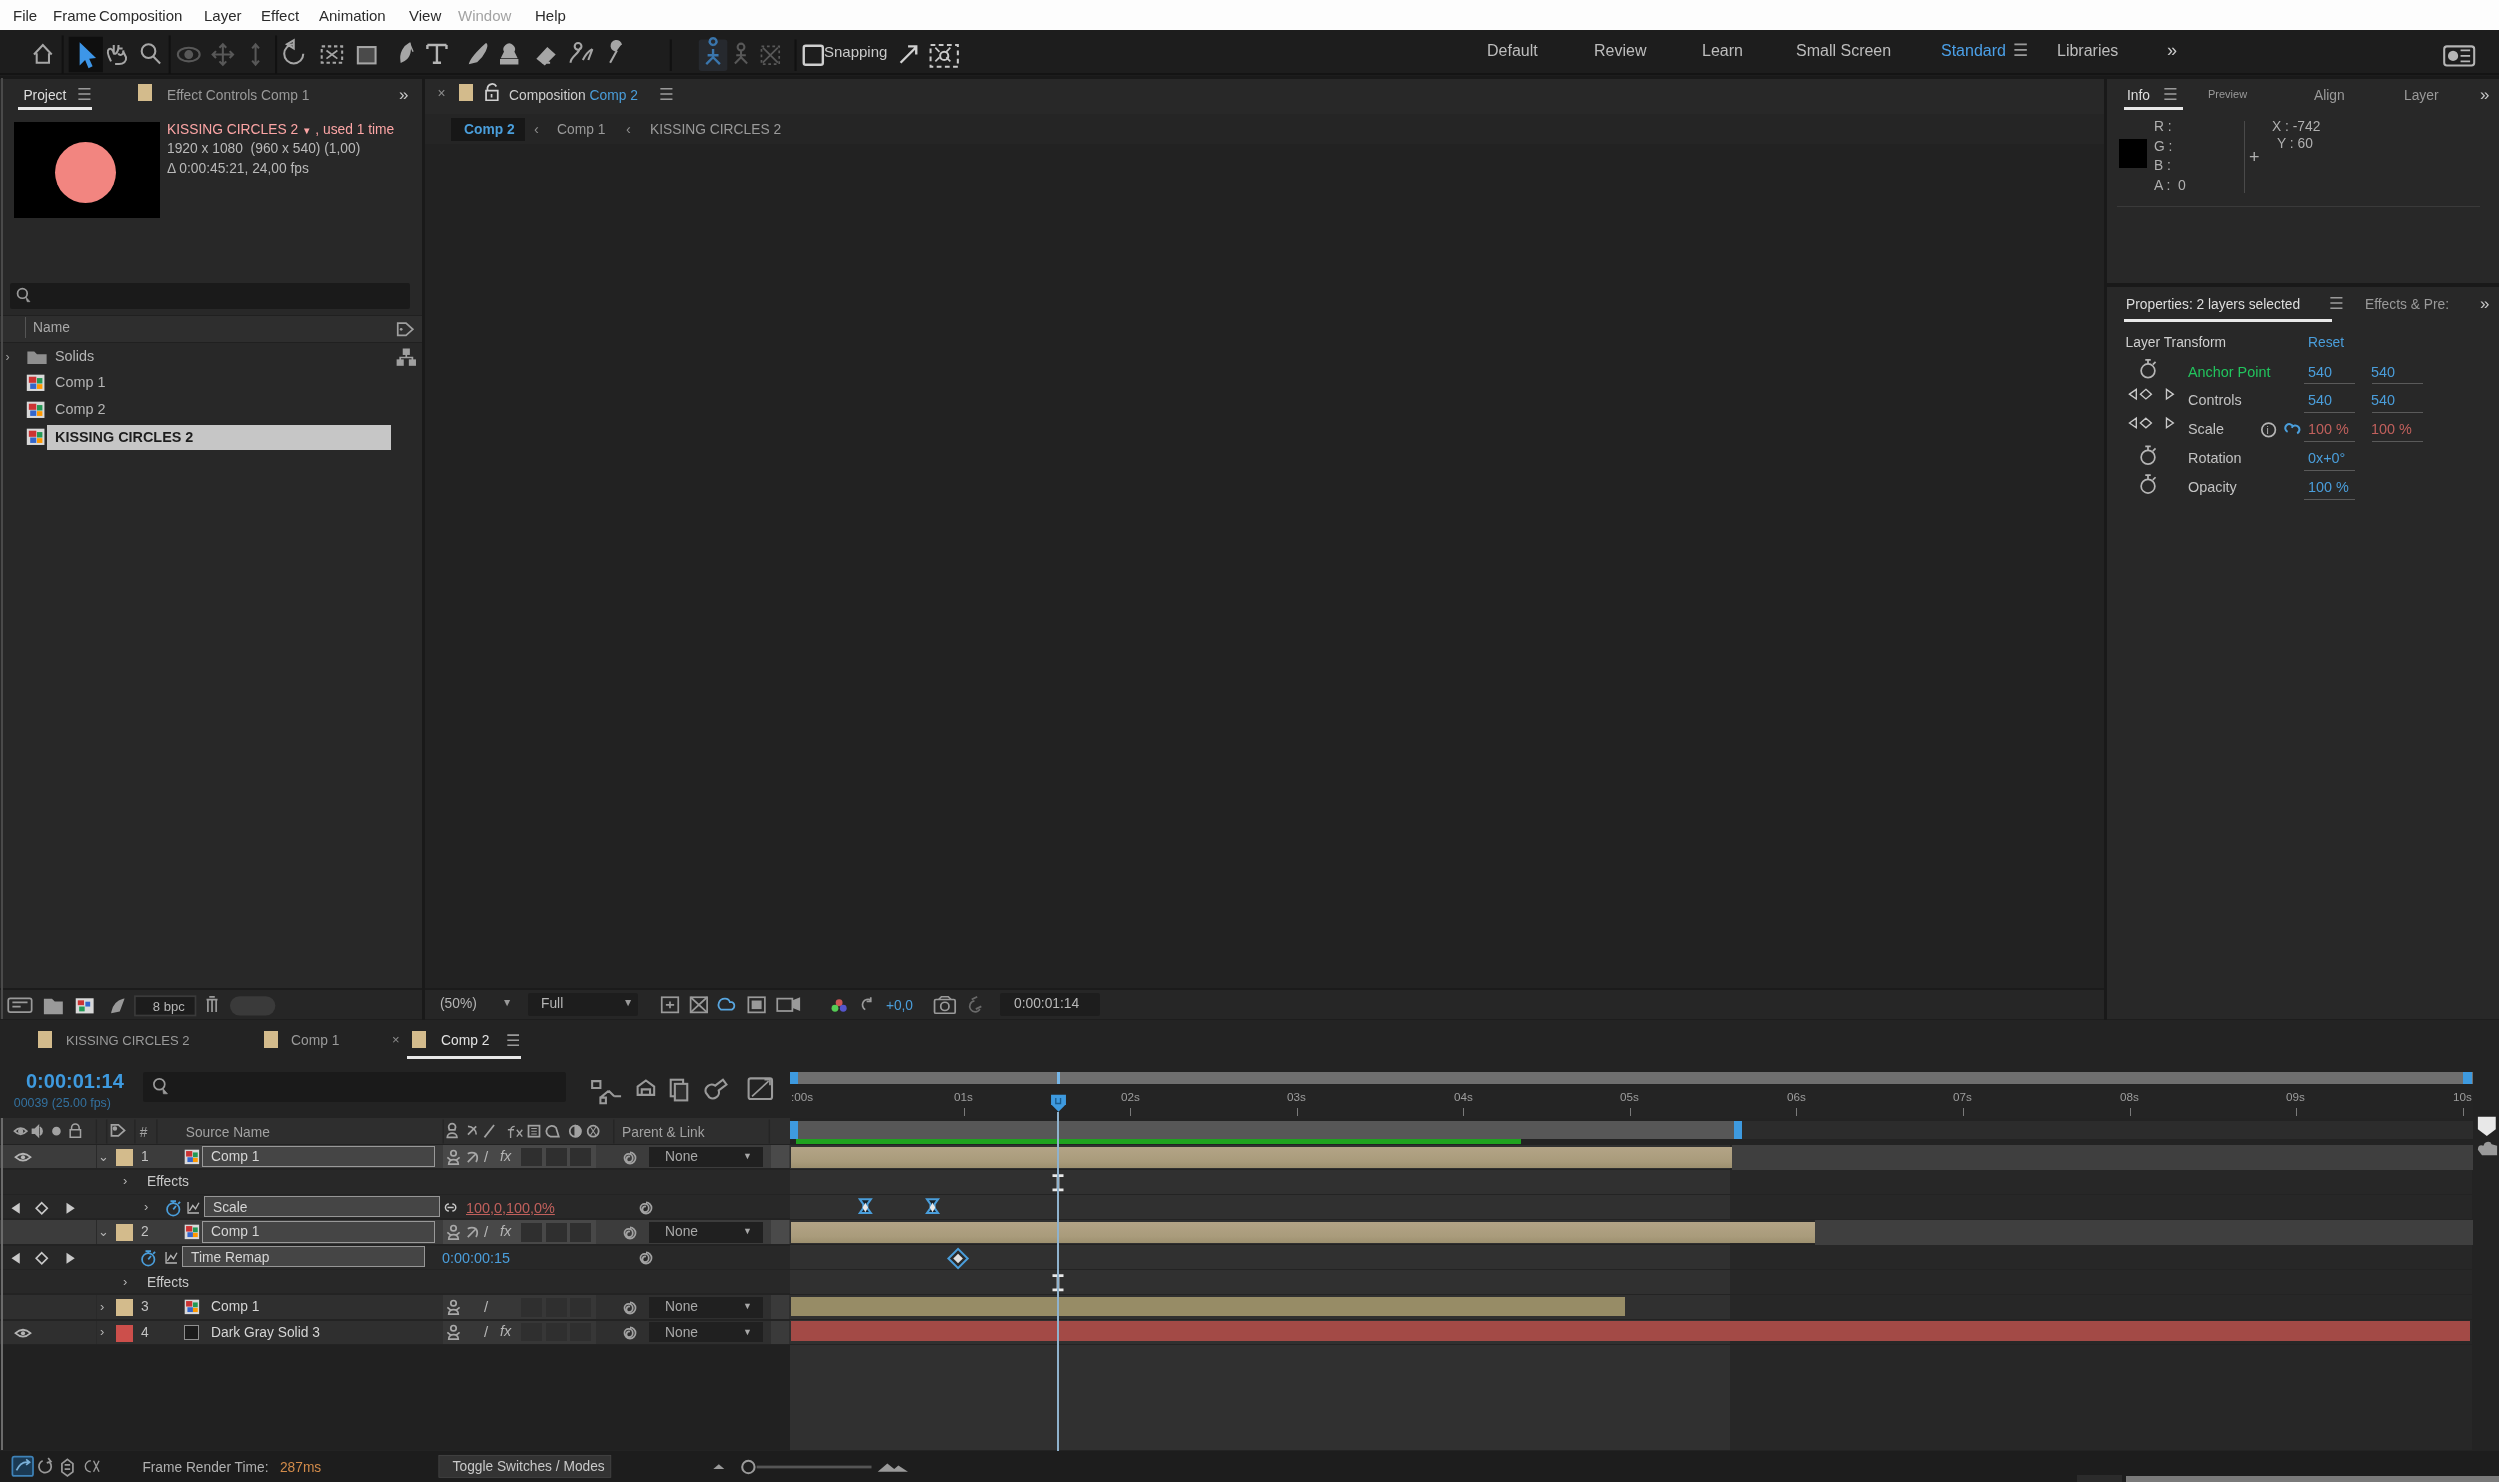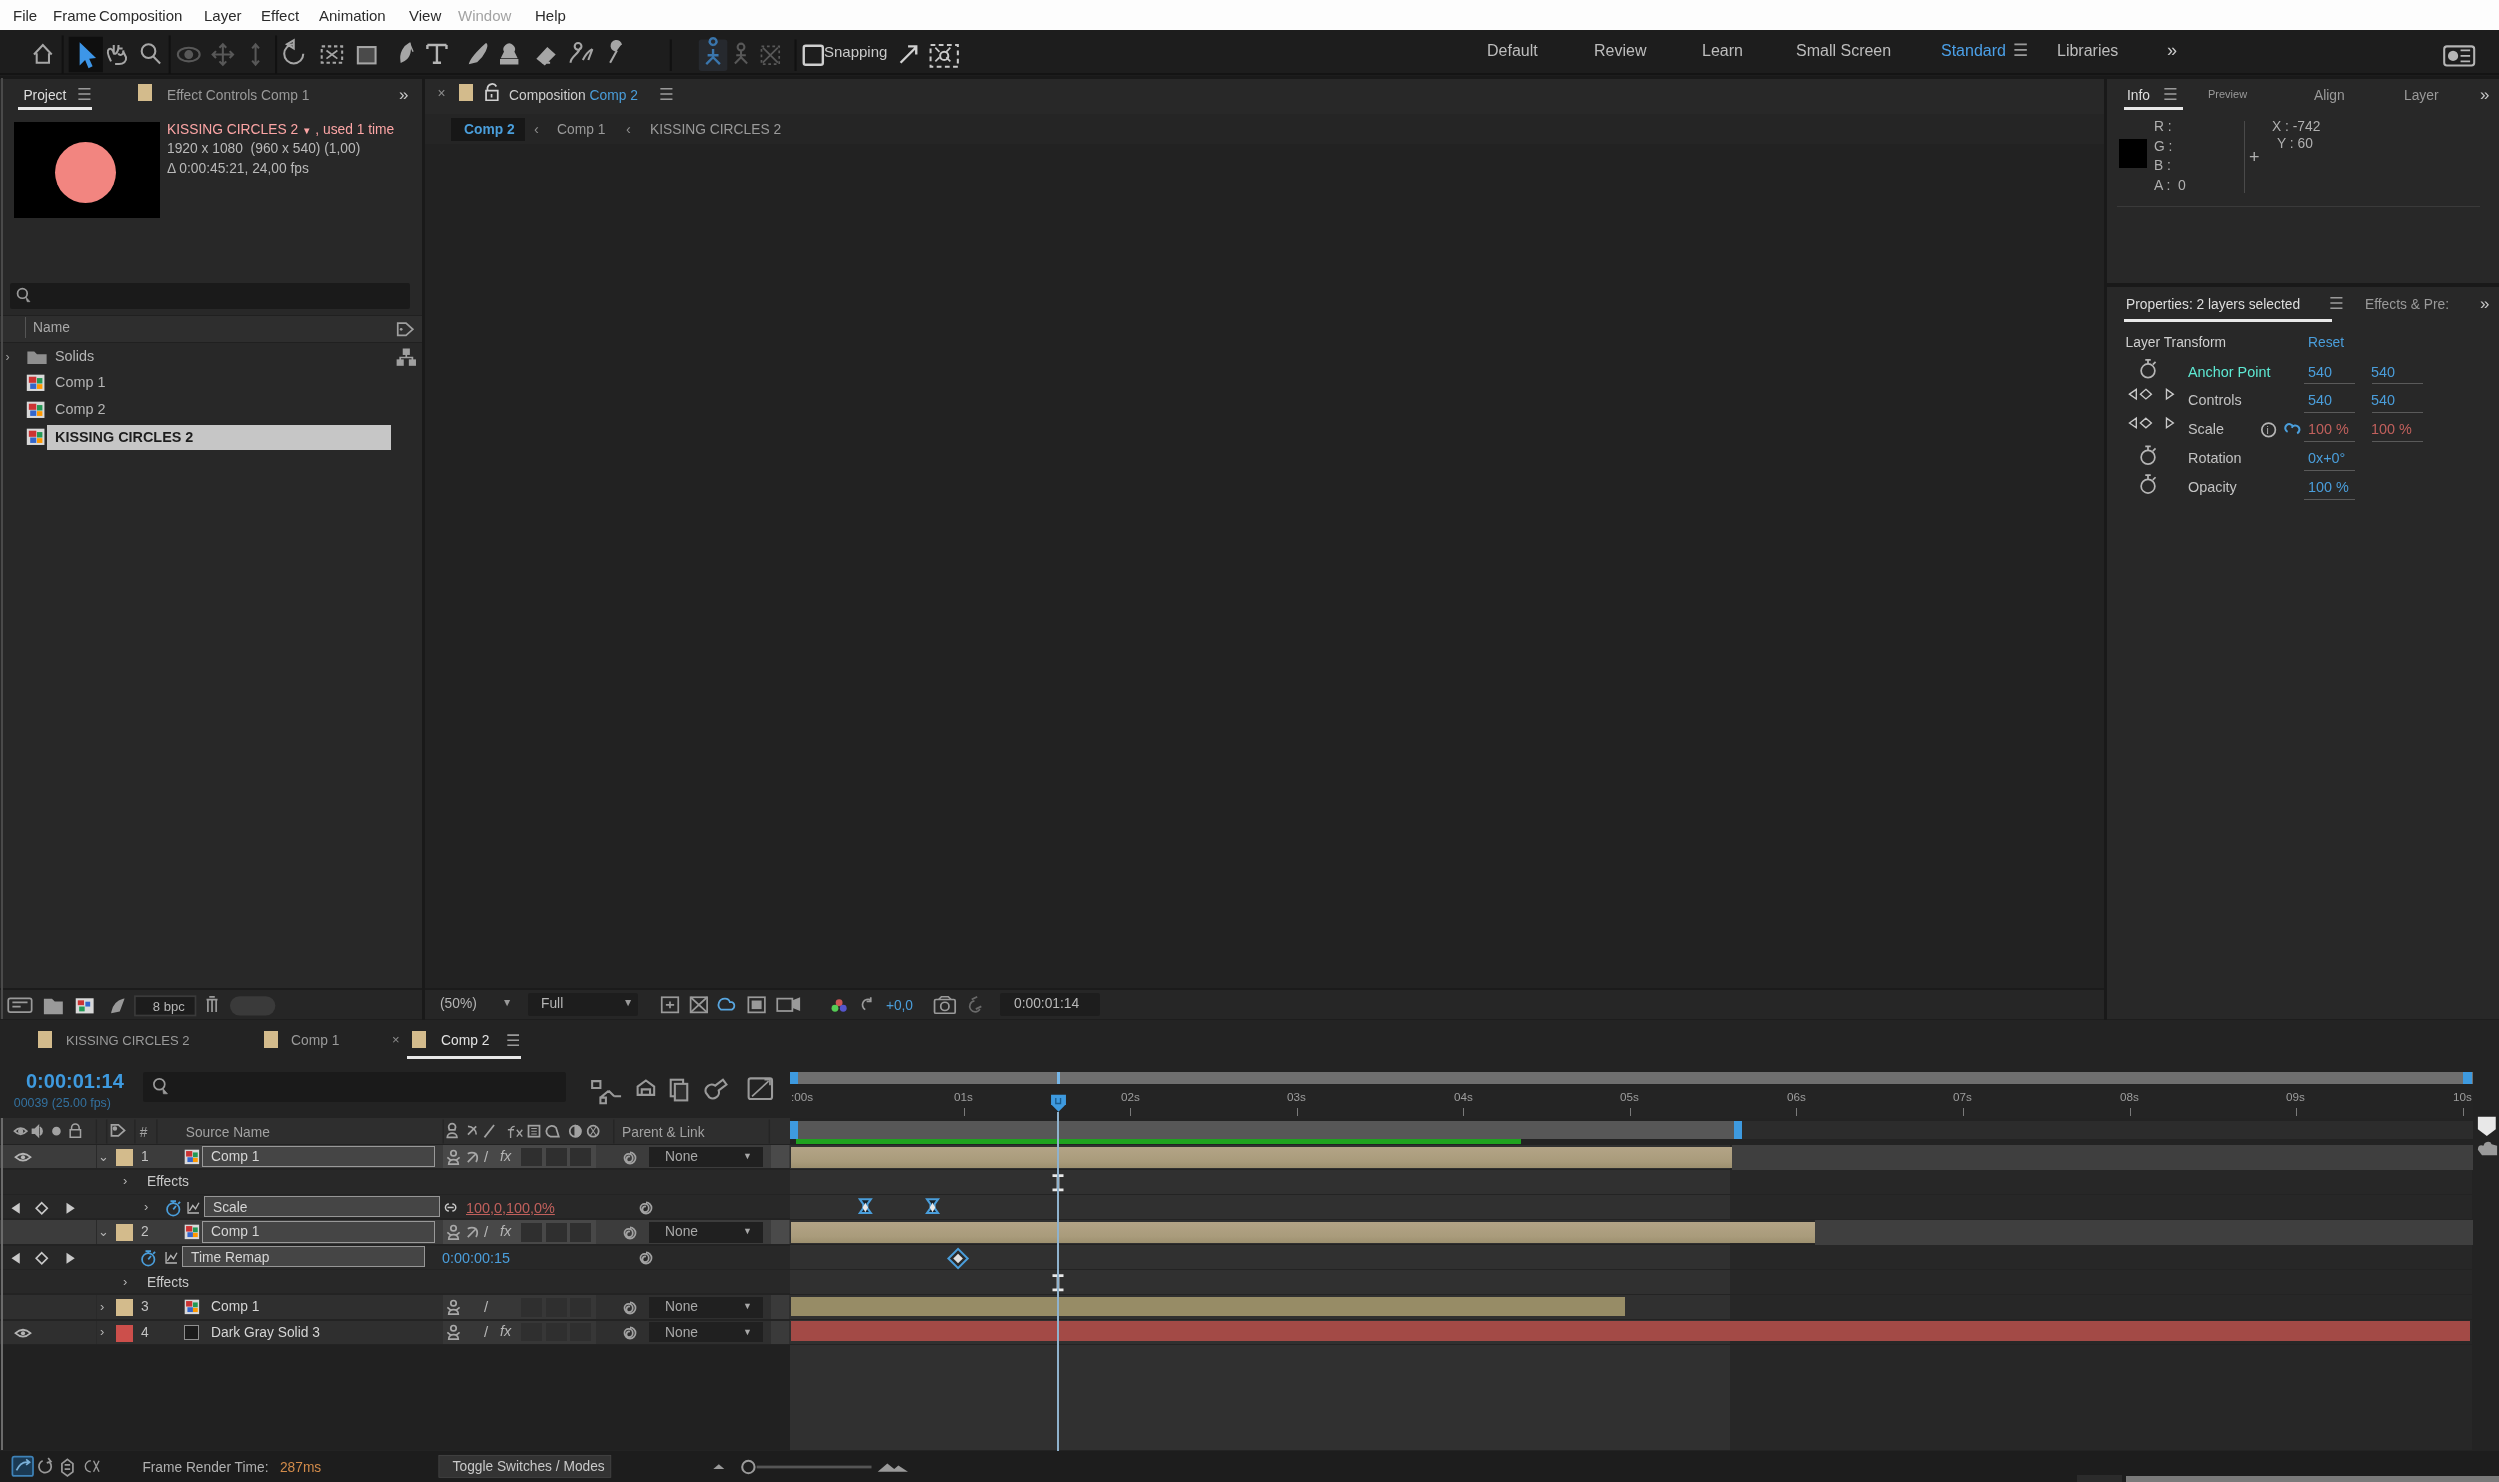--- a/index.html
+++ b/index.html
@@ -297,21 +297,21 @@
         <circle cx="16" cy="194" r="10"></circle>
           <path d="M12 178 h8 M16 178 v6 M23 185 l4 -4"></path>
       </g>
     </svg>
     <svg class="abs" style="left:21.3px;top:275px;" width="55" height="96" viewBox="0 0 80 140">
       <g fill="#c9c9c9">
         <path d="M2 60 l10 -7 v14 Z M56 53 l10 7 -10 7 Z M26 53 l8 7 -8 7 -8 -7 Z" fill="none" stroke="#c9c9c9" stroke-width="2"></path>
         <path d="M2 102 l10 -7 v14 Z M56 95 l10 7 -10 7 Z M26 95 l8 7 -8 7 -8 -7 Z" fill="none" stroke="#c9c9c9" stroke-width="2"></path>
       </g>
     </svg>
-    <div class="abs txt" style="left:81px;top:286px;font-size:14.4px;color:#5eead4;">Anchor Point</div>
+    <div class="abs txt" style="left:81px;top:286px;font-size:14.4px;color:#22c55e;">Anchor Point</div>
     <div class="abs txt" style="left:81px;top:314px;font-size:14.4px;color:#c3c3c3;">Controls</div>
     <div class="abs txt" style="left:81px;top:343px;font-size:14.4px;color:#c3c3c3;">Scale</div>
     <div class="abs txt" style="left:81px;top:372px;font-size:14.4px;color:#c3c3c3;">Rotation</div>
     <div class="abs txt" style="left:81px;top:401px;font-size:14.4px;color:#c3c3c3;">Opacity</div>
     <svg class="abs" style="left:153px;top:343px;" width="62" height="19" viewBox="0 0 90 28">
       <circle cx="12" cy="13" r="10" fill="none" stroke="#b5b5b5" stroke-width="2.5"></circle>
         <text x="9" y="19" font-size="15" fill="#b5b5b5" font-family="Liberation Sans">i</text>
       <path d="M40 16 a6 6 0 1 1 8 -8 M46 10 a6 6 0 1 1 8 8" fill="none" stroke="#4a9edb" stroke-width="3"></path>
     </svg>
     <div class="abs txt blue" style="left:201px;top:286px;">540</div>

